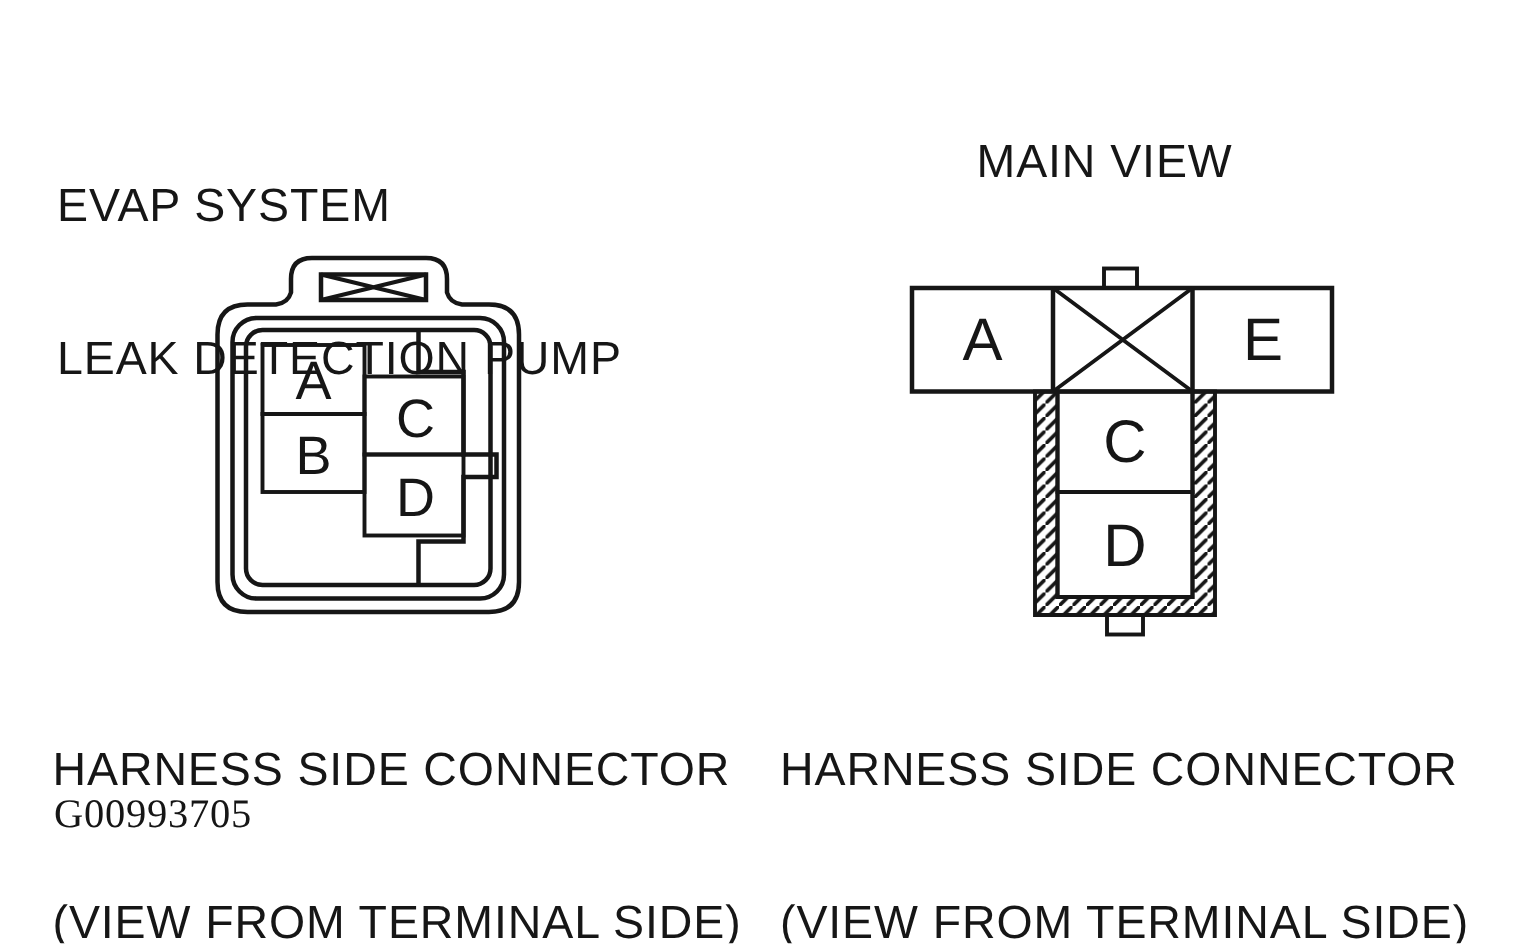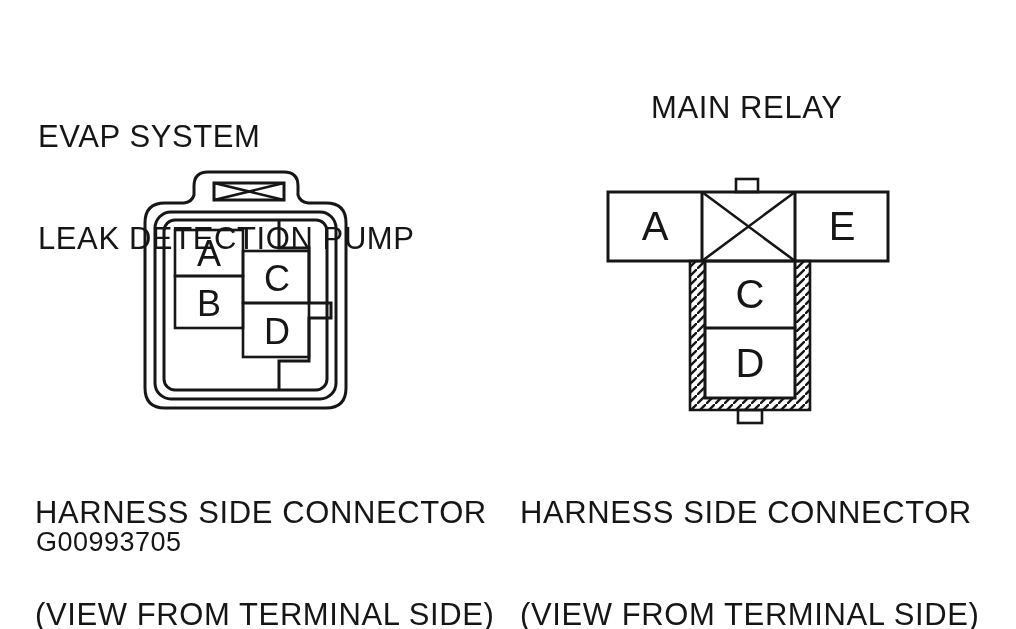--- a/index.html
+++ b/index.html
@@ -24,20 +24,21 @@
     white-space: pre;
     color: #161616;
   }
   .fig-id {
     position: absolute;
     left: 36px;
     top: 527px;
     font-size: 27px;
     letter-spacing: 0.5px;
     color: #161616;
+    font-family: Liberation Serif, serif;
   }
   .left-title  { left: 38px;  top: 52px;  }
   .right-title { left: 651px; top: 91px;  }
   .left-caption  { left: 35px;  top: 428px; }
   .right-caption { left: 520px; top: 428px; }
   svg.connector { position: absolute; }
   .svg-left  { left: 140px; top: 165px; }
   .svg-right { left: 598px; top: 170px; }
   svg .outline {
     fill: none;
@@ -58,21 +59,21 @@
 </head>
 <body>
 
 <div class="page">
 
   <div class="label-text left-title">
     <div>EVAP SYSTEM</div>
     <div>LEAK DETECTION PUMP</div>
   </div>
 
-  <div class="label-text right-title">MAIN RELAY</div>
+  <div class="label-text right-title">MAIN VIEW</div>
 
   <svg class="connector svg-left" width="212" height="248" viewBox="0 0 212 248">
 
     <path class="outline" d="M 25,38 H 44 Q 52,37 54,30 L 54,21 Q 54,7 68,7 H 144 Q 158,7 158,21 L 158,30 Q 160,37 168,38 H 186 Q 206,38 206,58 V 223 Q 206,243 186,243 H 25 Q 5,243 5,223 V 58 Q 5,38 25,38 Z"></path>
 
     <rect class="outline" x="74" y="18" width="70" height="17"></rect>
     <path class="thin-outline" d="M 74,18 L 144,35 M 74,35 L 144,18"></path>
 
     <rect class="outline" x="15" y="47" width="181" height="187" rx="16"></rect>
 

